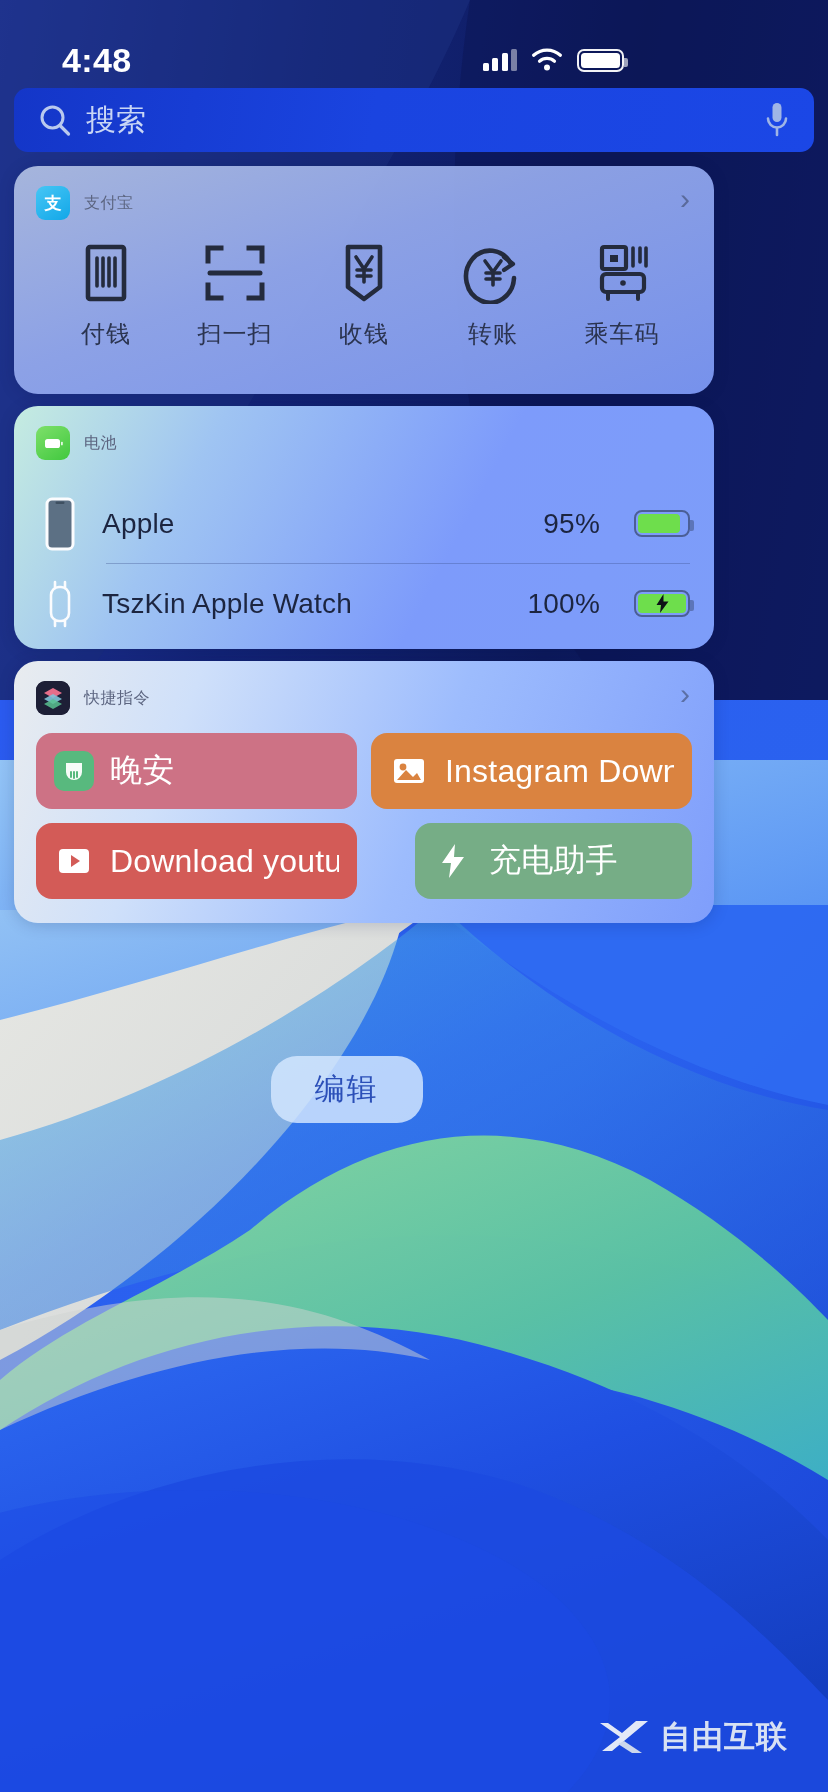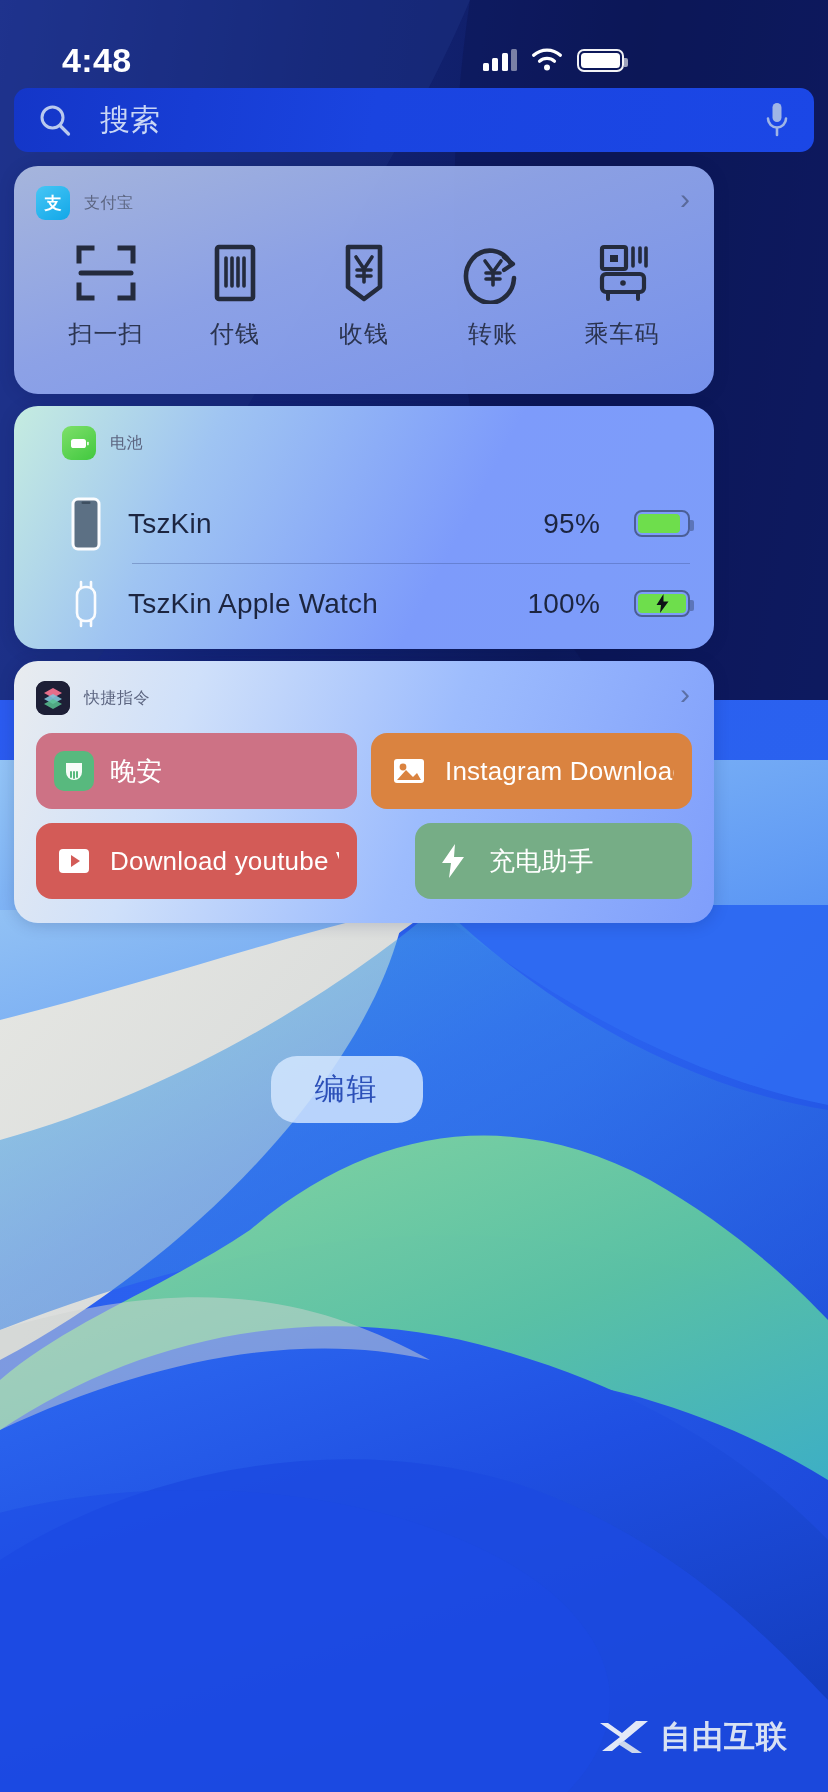--- a/index.html
+++ b/index.html
@@ -33,21 +33,21 @@
   }
   .batt-shell::after{
     content:""; position:absolute; right:-5.5px; top:7px; width:3.5px; height:9px;
     background:rgba(255,255,255,.6); border-radius:0 2px 2px 0;
   }
   .batt-fill{ height:100%; background:#fff; border-radius:3.5px; width:100%; }
 
   
   .search-bar{
     position:absolute; top:88px; left:14px; width:800px; height:64px;
-    border-radius:14px; display:flex; align-items:center; gap:28px;
+    border-radius:14px; display:flex; align-items:center; gap:14px;
     padding:0 24px; z-index:5;
     background:linear-gradient(100deg,#1436c8 0%,#1a44e0 45%,#1b47e6 100%);
   }
   .search-bar .sq{ flex:0 0 auto; }
   .search-ph{ color:#c9d6f5; font-size:30px; flex:1; }
   .mic{ flex:0 0 auto; }
 
   
   .widgets{
     position:absolute; top:166px; left:14px; width:700px; z-index:4;
@@ -76,21 +76,20 @@
     display:flex; justify-content:space-between; align-items:flex-end;
     padding:22px 40px 0 40px;
   }
   .ali-item{ display:flex; flex-direction:column; align-items:center; gap:14px; width:104px; }
   .ali-label{ font-size:24px; color:#2b3450; letter-spacing:1px; }
 
   
   .battery-w{
     background:linear-gradient(118deg,#c5ece0 0%,#9fc4f2 26%,#7d9bfb 62%,#7d9df9 100%);
     padding-bottom:6px;
-    padding-left:26px;
   }
   .batt-row{
     display:flex; align-items:center; padding:0 24px; height:79px; gap:20px;
   }
   .batt-divider{ height:1px; background:rgba(60,80,140,.35); margin:0 24px 0 92px; }
   .dev-icon{ width:44px; display:flex; justify-content:center; flex:0 0 auto; }
   .dev-name{ font-size:28px; color:#1c2540; flex:1; letter-spacing:.2px; }
   .dev-pct{ font-size:28px; color:#1c2540; letter-spacing:.2px; }
   .dev-batt{
     width:56px; height:27px; border:2.6px solid #4b5f96; border-radius:8px;
@@ -111,21 +110,21 @@
   .sc-grid{
     display:grid; grid-template-columns:1fr 1fr; gap:14px 14px;
     padding:18px 22px 0 22px;
   }
   .sc-btn{
     height:76px; border-radius:16px; display:flex; align-items:center;
     gap:16px; padding:0 18px; overflow:hidden;
   }
   .sc-icon{ width:40px; height:40px; border-radius:10px; flex:0 0 auto;
             display:flex; align-items:center; justify-content:center; }
-  .sc-label{ color:#fff; font-size:26px; white-space:nowrap; overflow:hidden;
+  .sc-label{ color:#fff; font-size:32px; white-space:nowrap; overflow:hidden;
              text-overflow:clip; letter-spacing:.2px; }
 
   
   .edit-wrap{ position:absolute; top:1056px; left:0; width:693px;
               display:flex; justify-content:center; z-index:4; }
   .edit-btn{
     background:rgba(213,232,255,.82); color:#2b4fb8; font-size:30px;
     padding:13px 44px; border-radius:26px; letter-spacing:2px;
   }
 
@@ -236,42 +235,42 @@
         </svg>
       </div>
       <div class="w-title">支付宝</div>
       <div class="chev">›</div>
     </div>
 
     <div class="alipay-actions">
 
       <div class="ali-item">
         <svg width="62" height="62" viewBox="0 0 62 62">
+          <rect x="13" y="5" width="36" height="52" rx="2" stroke="#242b3d" stroke-width="4.6" fill="none"></rect>
+          <g stroke="#242b3d" stroke-width="3.6" stroke-linecap="round">
+            <line x1="22" y1="16" x2="22" y2="44"></line>
+            <line x1="28" y1="16" x2="28" y2="44"></line>
+            <line x1="34" y1="16" x2="34" y2="44"></line>
+            <line x1="40" y1="16" x2="40" y2="44"></line>
+          </g>
+        </svg>
+        <div class="ali-label">付钱</div>
+      </div>
+
+      <div class="ali-item">
+        <svg width="62" height="62" viewBox="0 0 62 62">
           <g stroke="#242b3d" stroke-width="5" fill="none" stroke-linecap="square">
             <path d="M4,19 L4,6 L17,6"></path>
               <path d="M45,6 L58,6 L58,19"></path>
             <path d="M58,43 L58,56 L45,56"></path>
               <path d="M17,56 L4,56 L4,43"></path>
             <line x1="6" y1="31" x2="56" y2="31" stroke-linecap="round"></line>
           </g>
         </svg>
         <div class="ali-label">扫一扫</div>
-      </div>
-
-      <div class="ali-item">
-        <svg width="62" height="62" viewBox="0 0 62 62">
-          <rect x="13" y="5" width="36" height="52" rx="2" stroke="#242b3d" stroke-width="4.6" fill="none"></rect>
-          <g stroke="#242b3d" stroke-width="3.6" stroke-linecap="round">
-            <line x1="22" y1="16" x2="22" y2="44"></line>
-            <line x1="28" y1="16" x2="28" y2="44"></line>
-            <line x1="34" y1="16" x2="34" y2="44"></line>
-            <line x1="40" y1="16" x2="40" y2="44"></line>
-          </g>
-        </svg>
-        <div class="ali-label">付钱</div>
       </div>
 
       <div class="ali-item">
         <svg width="62" height="62" viewBox="0 0 62 62">
           <path d="M15,5 L47,5 L47,45 L31,57 L15,45 Z" stroke="#242b3d" stroke-width="4.6" fill="none" stroke-linejoin="round"></path>
           <g stroke="#242b3d" stroke-width="3.6" stroke-linecap="round">
             <line x1="31" y1="28" x2="31" y2="40"></line>
             <line x1="23" y1="15" x2="31" y2="27"></line>
             <line x1="39" y1="15" x2="31" y2="27"></line>
             <line x1="24" y1="28" x2="38" y2="28"></line>
@@ -331,21 +330,21 @@
 
     <div style="height:24px"></div>
 
     <div class="batt-row">
       <div class="dev-icon">
         <svg width="30" height="54" viewBox="0 0 30 54">
           <rect x="2" y="2" width="26" height="50" rx="5" fill="#5c7084" stroke="#fbfcfe" stroke-width="3"></rect>
           <rect x="10.5" y="4.5" width="9" height="2.4" rx="1.2" fill="#3e4f60"></rect>
         </svg>
       </div>
-      <div class="dev-name">TszKin</div>
+      <div class="dev-name">Apple</div>
       <div class="dev-pct">95%</div>
       <div class="dev-batt">
         <div class="fill" style="width:88%"></div>
       </div>
     </div>
 
     <div class="batt-divider"></div>
 
     <div class="batt-row">
       <div class="dev-icon">

